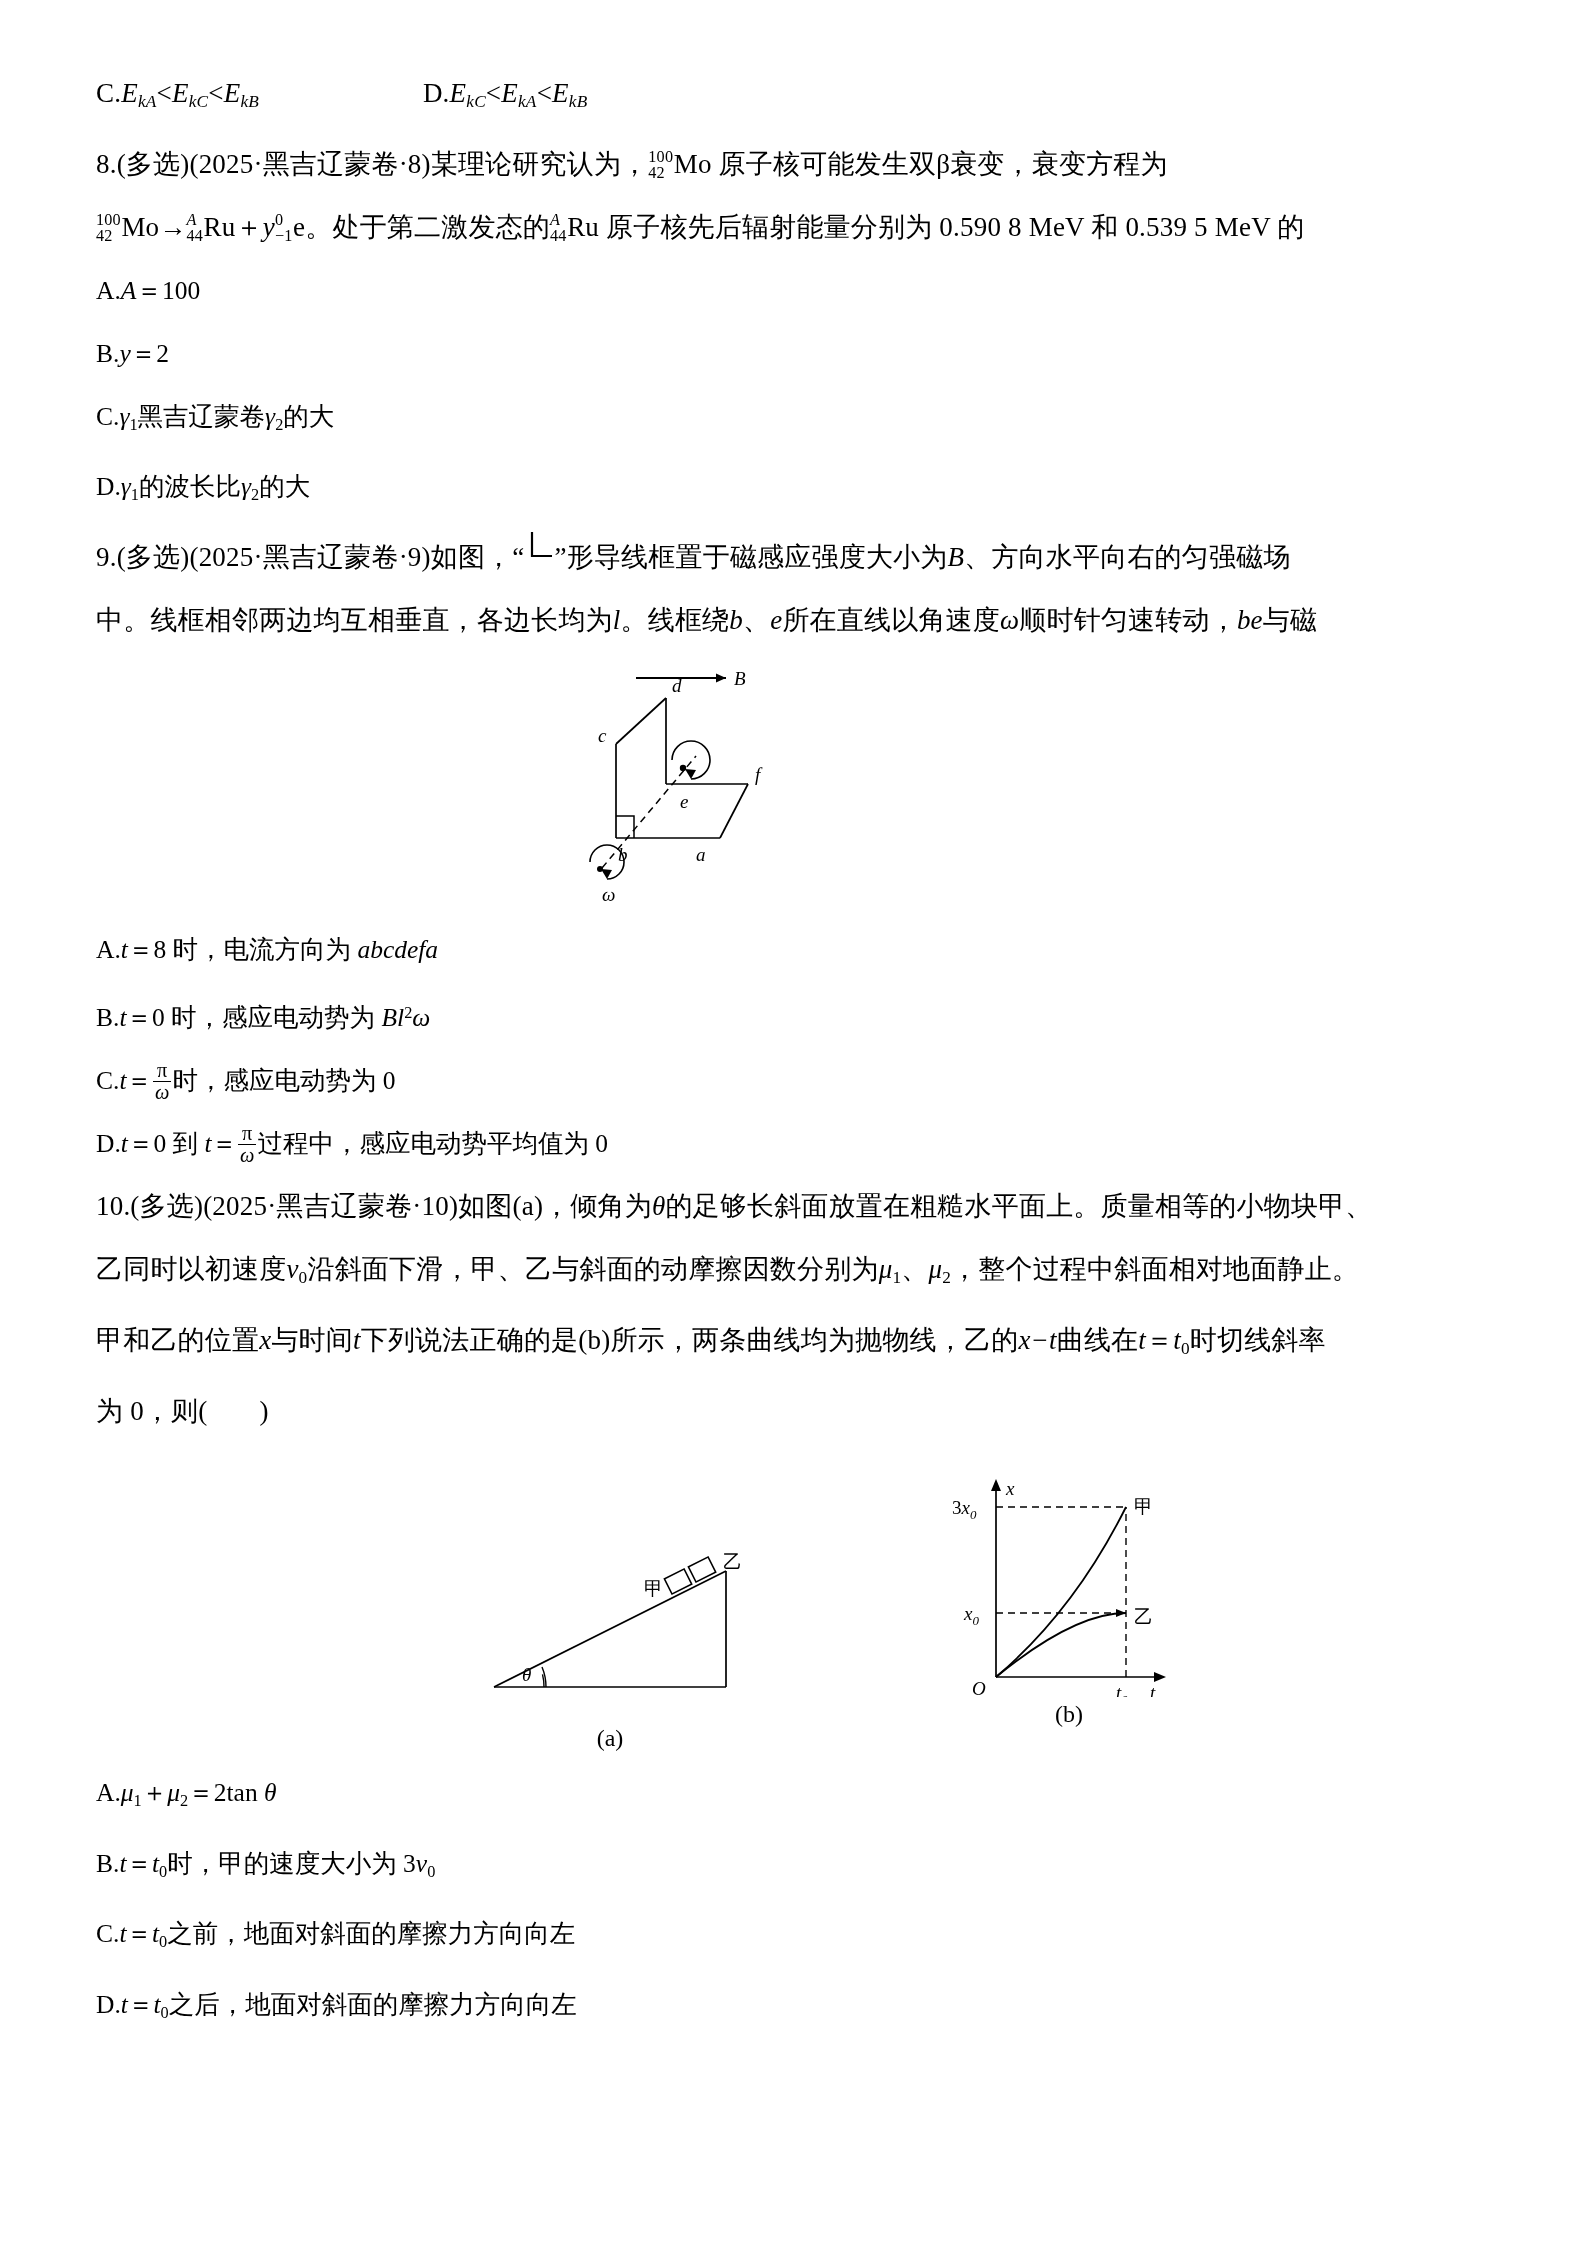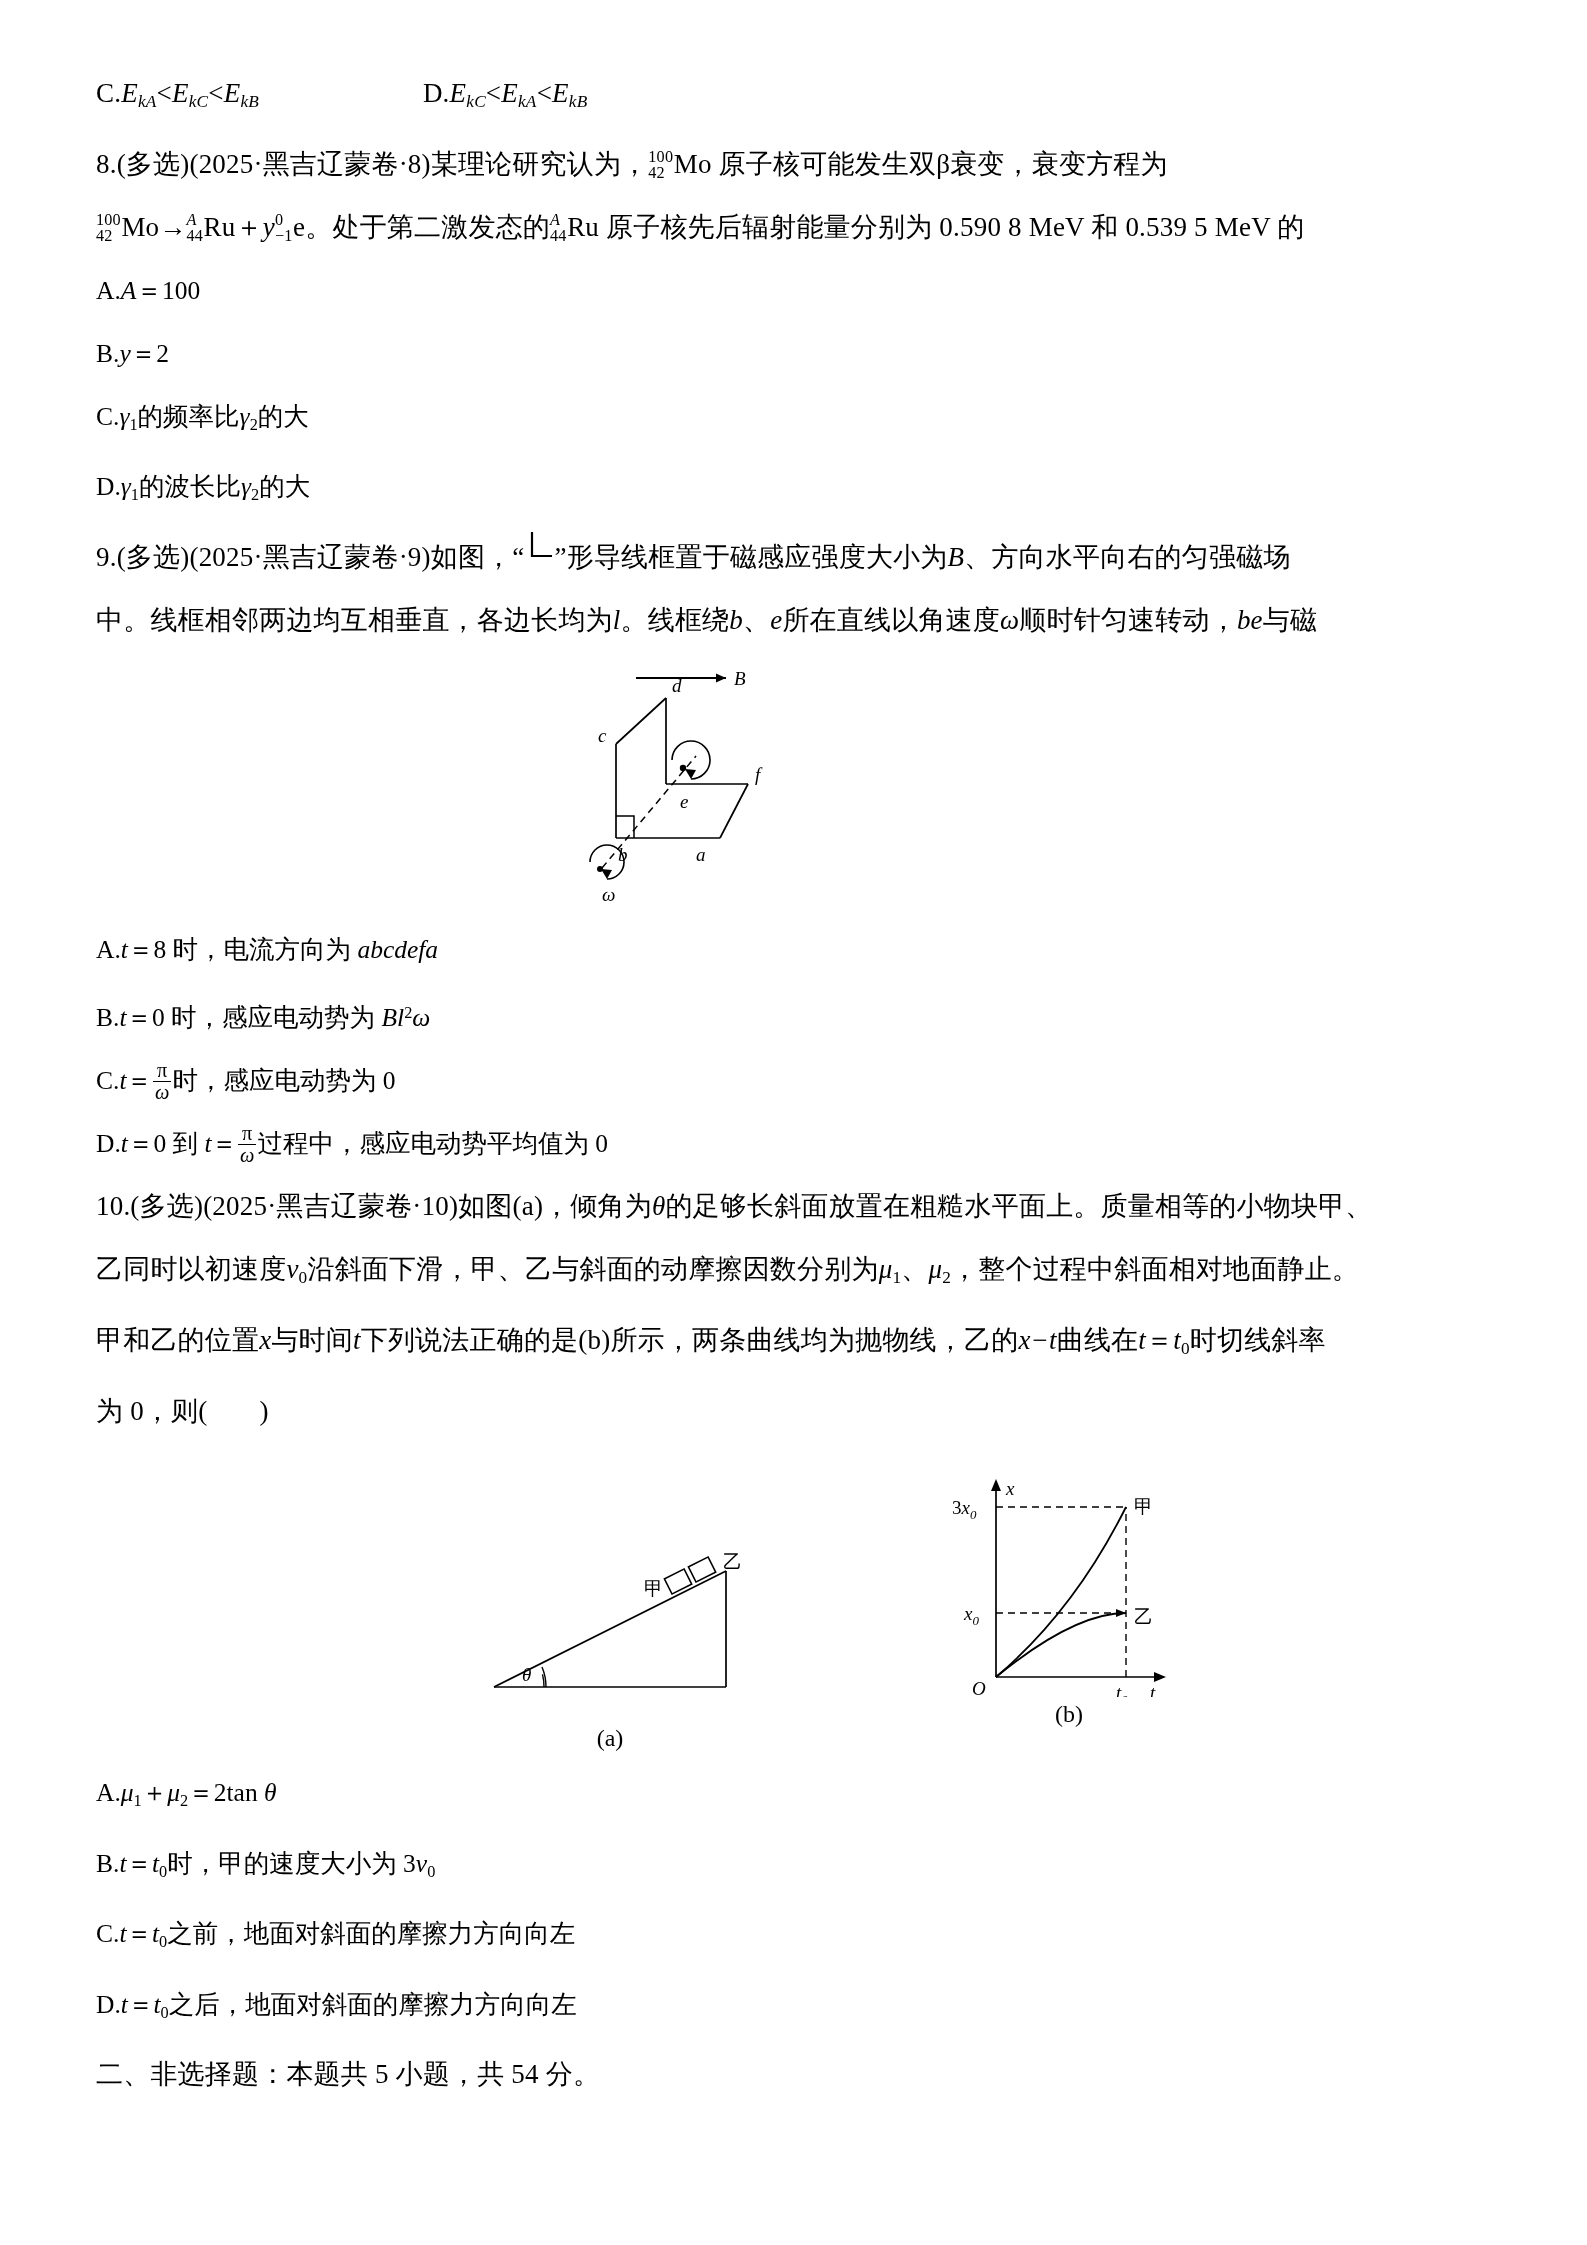--- a/index.html
+++ b/index.html
@@ -93,21 +93,21 @@
   </div>
 
 
   <div class="opt">
     <span>A.</span><i>A</i><span>＝100</span>
   </div>
   <div class="opt">
     <span>B.</span><i>y</i><span>＝2</span>
   </div>
   <div class="opt">
-    <span>C.</span><i>γ</i><sub class="up">1</sub><span>的频率比</span><i>γ</i><sub class="up">2</sub><span>的大</span>
+    <span>C.</span><i>γ</i><sub class="up">1</sub><span>黑吉辽蒙卷</span><i>γ</i><sub class="up">2</sub><span>的大</span>
   </div>
   <div class="opt">
     <span>D.</span><i>γ</i><sub class="up">1</sub><span>的波长比</span><i>γ</i><sub class="up">2</sub><span>的大</span>
   </div>
 
   <div class="line">
     <span>9.</span><span>(多选)</span><span>(2025·黑吉辽蒙卷·9)</span><span>如图，“</span><span style="display:inline-block;position:relative;width:30px;height:10px;vertical-align:baseline;"><svg width="30" height="34" viewBox="0 0 30 34" style="position:absolute;left:0;top:-26px;">
           <path d="M7 2 L7 26 L27 26" stroke="#000" stroke-width="2.2" fill="none"></path>
         </svg></span><span>”形导线框置于磁感应强度大小为</span><i>B</i><span>、方向水平向右的匀强磁场</span>
   </div>
@@ -245,15 +245,14 @@
   <div class="opt">
     <span>B.</span><i>t</i><span>＝</span><i>t</i><sub class="up">0</sub><span>时，甲的速度大小为 3</span><i>v</i><sub class="up">0</sub>
   </div>
   <div class="opt">
     <span>C.</span><i>t</i><span>＝</span><i>t</i><sub class="up">0</sub><span>之前，地面对斜面的摩擦力方向向左</span>
   </div>
   <div class="opt">
     <span>D.</span><i>t</i><span>＝</span><i>t</i><sub class="up">0</sub><span>之后，地面对斜面的摩擦力方向向左</span>
   </div>
 
-  <div class="line">二、非选择题：本题共 5 小题，共 54 分。</div>
 
 </div>
 
 </body></html>

